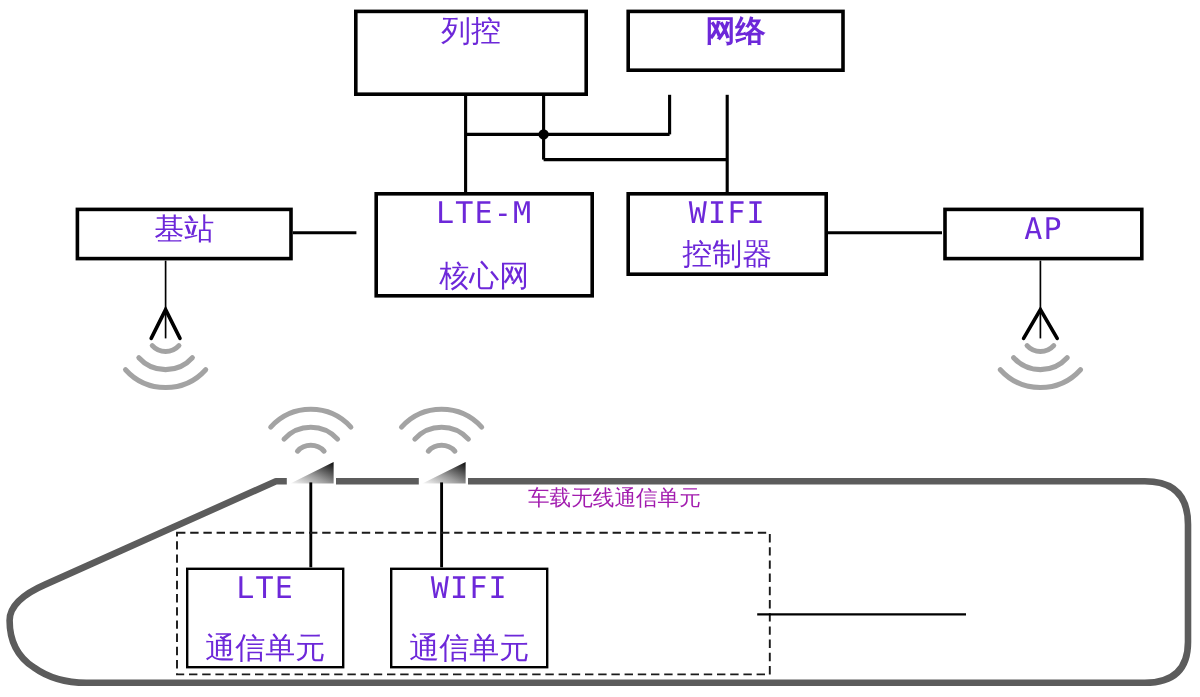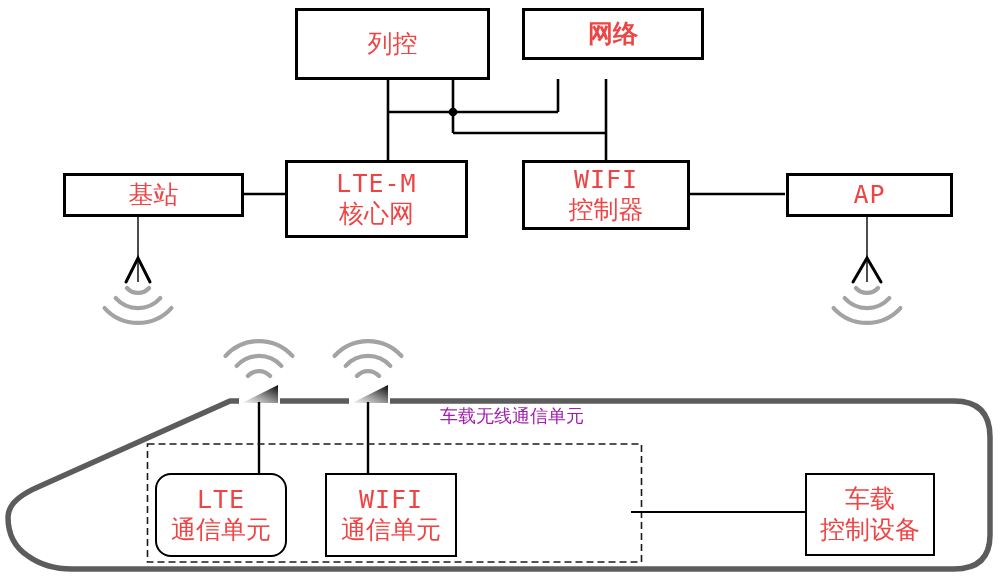--- a/index.html
+++ b/index.html
@@ -8,22 +8,22 @@
     width:1000px;height:581px;
     background:#ffffff;
     font-family:"DejaVu Sans","Liberation Sans",sans-serif;
     overflow:hidden;
   }
   .lines-layer{position:absolute;left:0;top:0;z-index:1;}
   .box{
     position:absolute;z-index:2;
     background:#ffffff;border:3px solid #000;
     box-sizing:border-box;
-    display:flex;flex-direction:column;align-items:center;justify-content:center;
-    text-align:center;color:#ef4444;
+    display:flex;flex-direction:column;align-items:center;justify-content:space-between;
+    text-align:center;color:#6d28d9;
     font-size:25px;line-height:1.22;
     white-space:nowrap;
   }
   .box.thin{border-width:2.5px;}
   .latin{font-family:"DejaVu Sans Mono","Liberation Mono",monospace;letter-spacing:1px;}
   .unit-title{
     position:absolute;z-index:2;color:#a21caf;
     font-size:18px;line-height:1.1;white-space:nowrap;
   }
 </style>
@@ -106,45 +106,41 @@
   </div>
 
   <div class="box" style="left:522px;top:8px;width:182px;height:52px;font-weight:bold;">
     <span>网络</span>
   </div>
 
   <div class="box" style="left:47px;top:173px;width:181px;height:44px;margin-left:16px;">
     <span>基站</span>
   </div>
 
-  <div class="box" style="left:285px;top:160px;width:183px;height:78px;">
+  <div class="box" style="left:312px;top:160px;width:183px;height:88px;">
     <span class="latin">LTE-M</span>
     <span>核心网</span>
   </div>
 
   <div class="box" style="left:522px;top:160px;width:168px;height:70px;">
     <span class="latin">WIFI</span>
     <span>控制器</span>
   </div>
 
   <div class="box" style="left:786px;top:173px;width:167px;height:44px;">
     <span class="latin">AP</span>
   </div>
 
   <div class="unit-title" style="left:440px;top:406px;width:226px;">车载无线通信单元</div>
 
-  <div class="box thin" style="left:155px;top:473px;width:132px;height:84px;border-radius:16px;">
+  <div class="box thin" style="left:155px;top:473px;width:132px;height:84px;">
     <span class="latin">LTE</span>
     <span>通信单元</span>
   </div>
 
   <div class="box thin" style="left:325px;top:473px;width:132px;height:84px;">
     <span class="latin">WIFI</span>
     <span>通信单元</span>
   </div>
 
 
-  <div class="box thin" style="left:805px;top:473px;width:130px;height:83px;">
-    <span>车载</span>
-    <span>控制设备</span>
-  </div>
 
 </div>
 
 </body></html>

